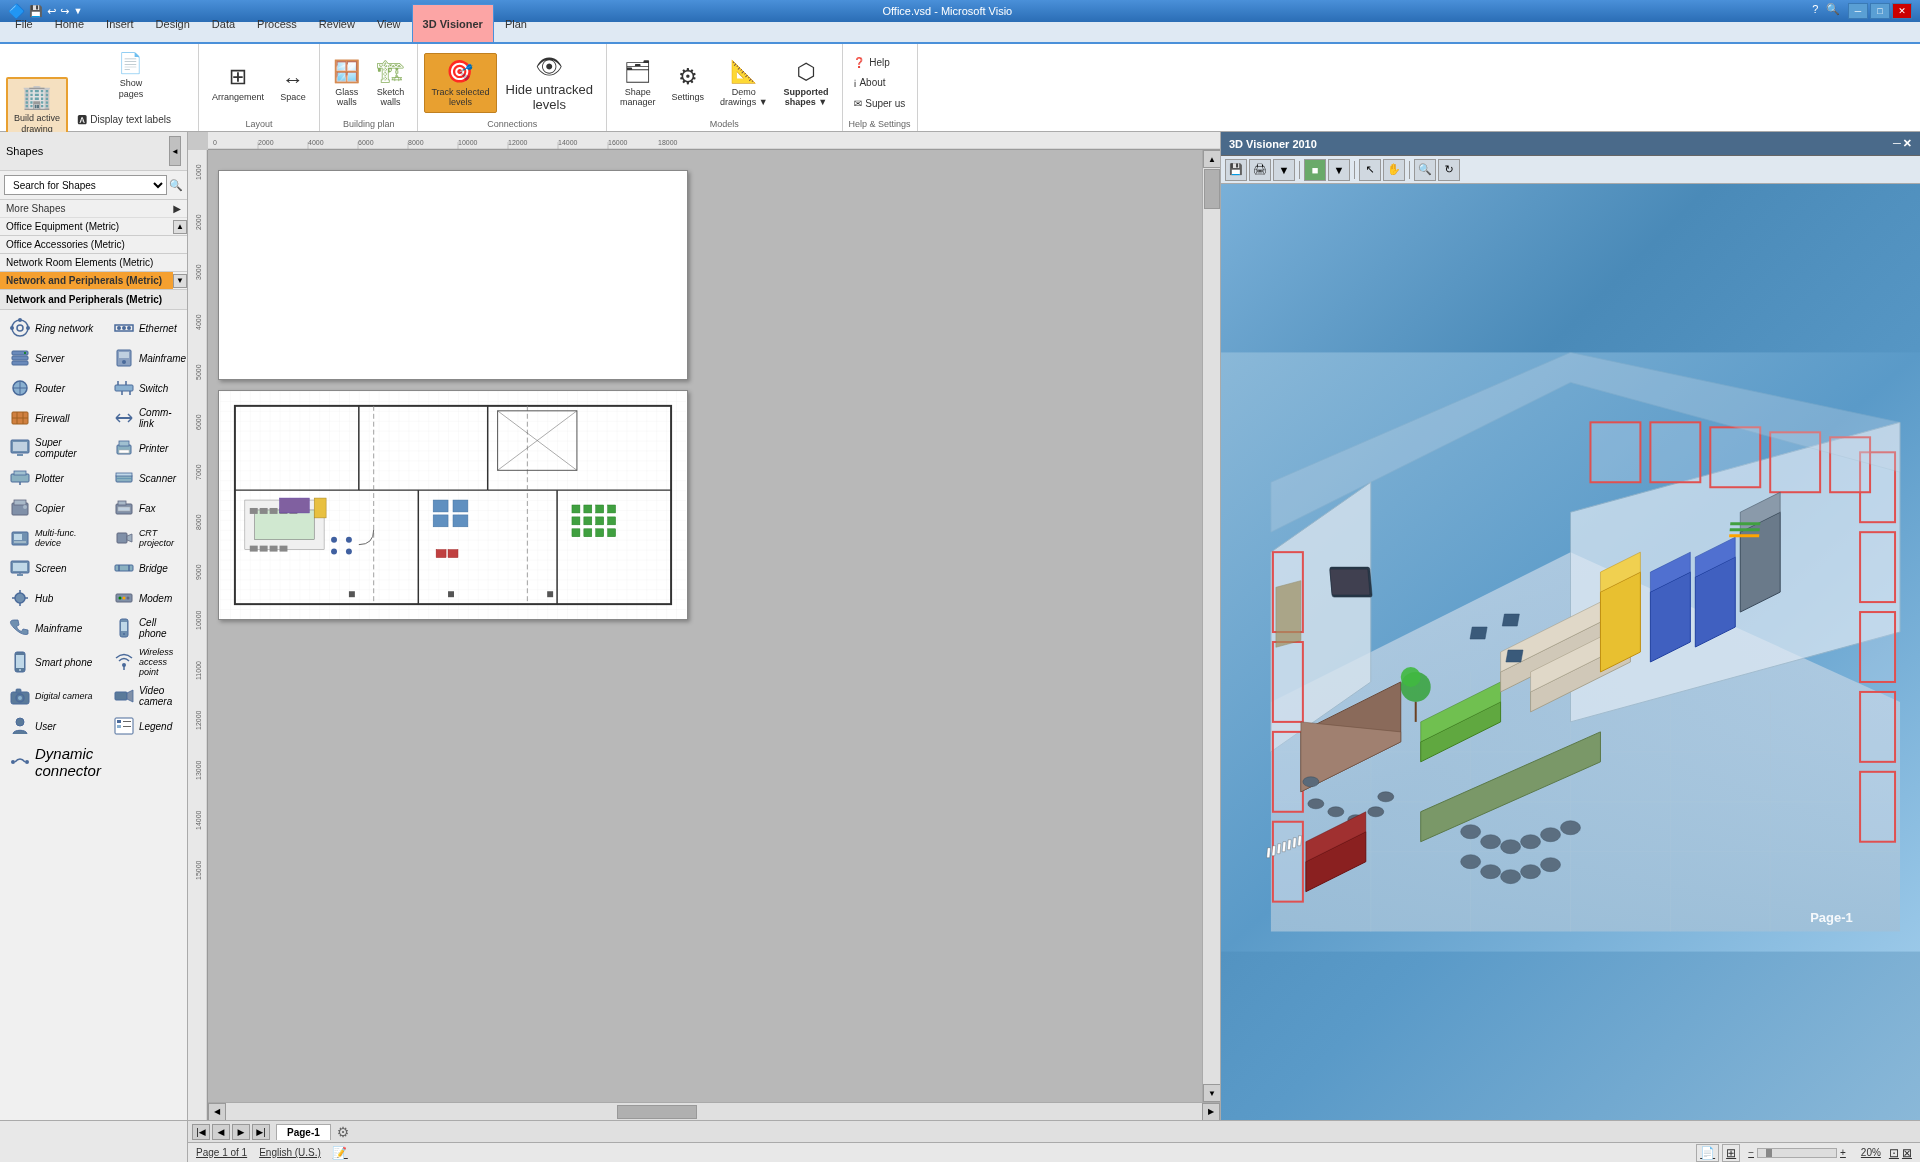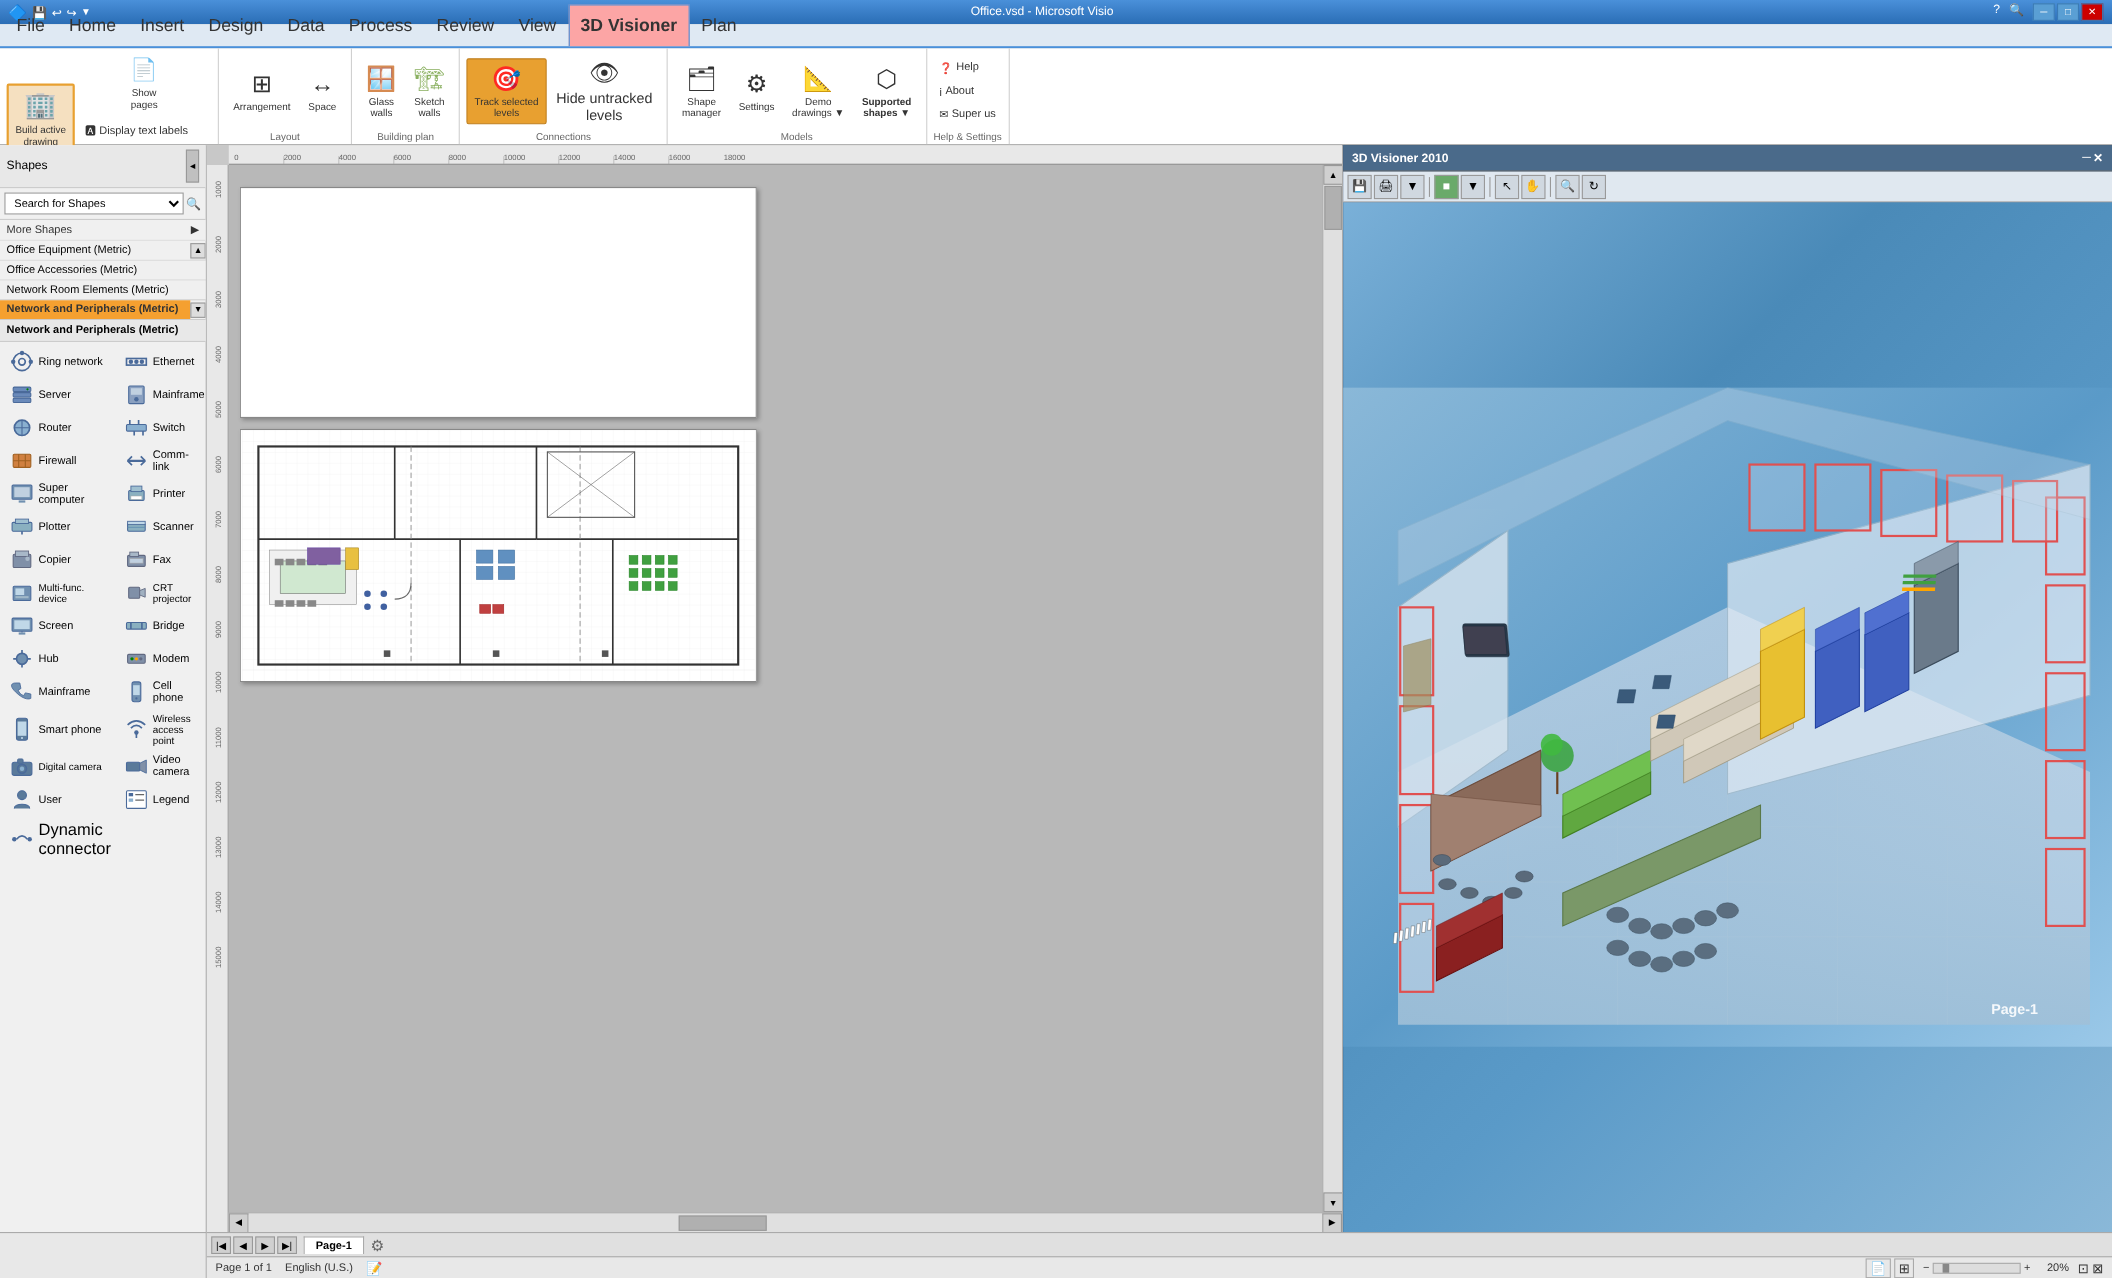--- a/index.html
+++ b/index.html
@@ -24,21 +24,21 @@
     #ribbon-tabs {
       height: 22px;
       background: #dfe9f3;
       display: flex;
       align-items: flex-end;
       padding-left: 4px;
       border-bottom: 2px solid #4a90d9;
     }
     .ribbon-tab {
       padding: 3px 10px;
-      font-size: 16px;
+      font-size: 11px;
       cursor: pointer;
       border: 1px solid transparent;
       border-bottom: none;
       background: transparent;
       color: #333;
       height: 38px;
       display: flex;
       align-items: center;
     }
     .ribbon-tab.active {
@@ -178,20 +178,21 @@
     }
     .shape-item {
       display: flex;
       align-items: center;
       gap: 4px;
       padding: 2px 4px;
       cursor: pointer;
       border: 1px solid transparent;
       border-radius: 2px;
       font-size: 10px;
+      font-style: italic;
     }
     .shape-icon { width: 22px; height: 22px; display: flex; align-items: center; justify-content: center; flex-shrink: 0; }
 
     
     #canvas-area {
       flex: 1;
       background: #c8c8c8;
       position: relative;
       overflow: hidden;
     }
@@ -326,20 +327,21 @@
       height: 20px;
       background: #e8e8e8;
       border-top: 1px solid #aaa;
       display: flex;
       align-items: center;
       padding: 0 8px;
       font-size: 10px;
       color: #333;
       gap: 17px;
       justify-content: space-between;
+      text-decoration: underline;
     }
     #statusbar-left { display: flex; gap: 12px; align-items: center; }
     #statusbar-right { display: flex; gap: 8px; align-items: center; }
     .status-item { display: flex; align-items: center; gap: 3px; }
 
     
     #page-nav {
       height: 22px;
       background: #e0e0e0;
       border-top: 1px solid #aaa;

